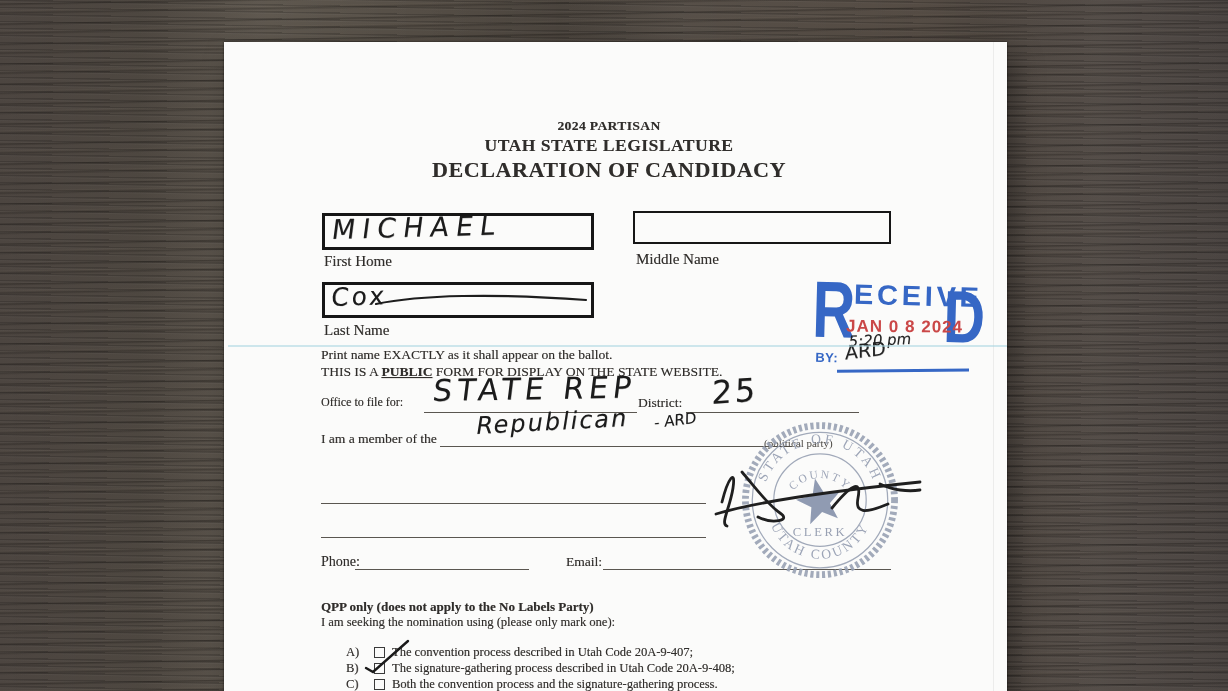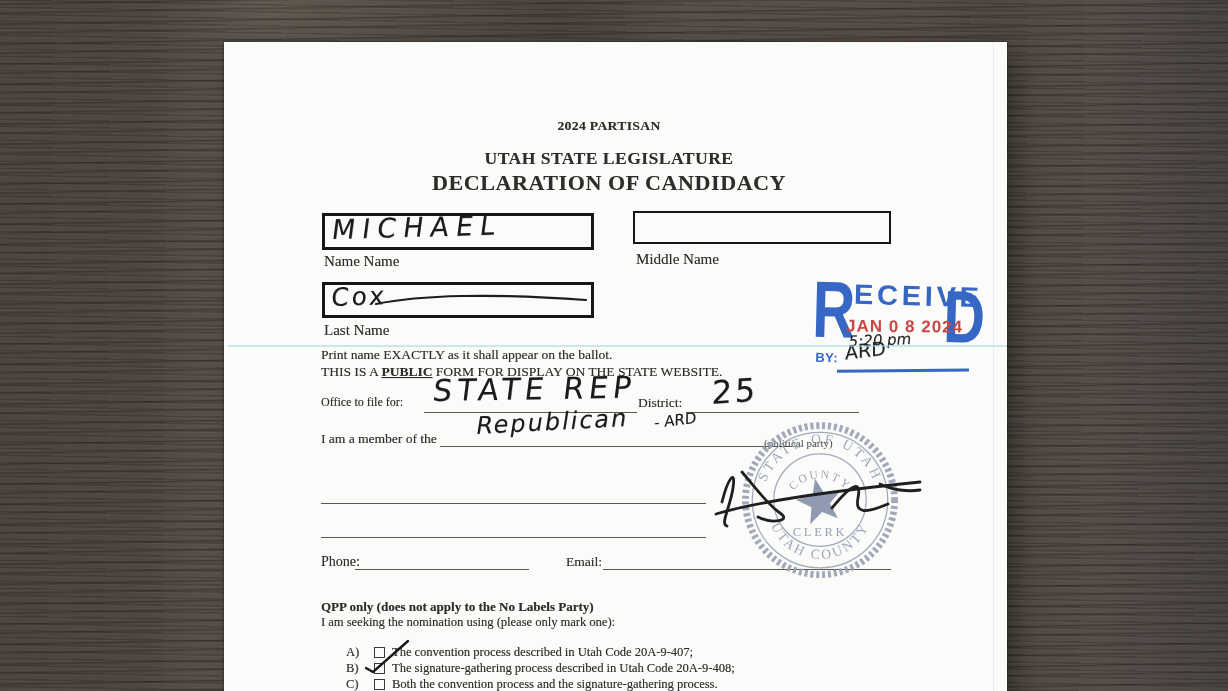--- a/index.html
+++ b/index.html
@@ -10,21 +10,21 @@
       repeating-linear-gradient(181deg, rgba(0,0,0,.16) 0px, rgba(0,0,0,.16) 1px, rgba(255,255,255,.03) 2px, rgba(0,0,0,0) 3px, rgba(0,0,0,0) 7px),
       repeating-linear-gradient(90deg, rgba(0,0,0,0) 0px, rgba(0,0,0,.07) 140px, rgba(255,255,255,.03) 260px, rgba(0,0,0,0) 420px),
       linear-gradient(90deg,#4c4540 0%,#5a534a 22%,#4f4841 48%,#584f47 75%,#494340 100%);
   }
   .doc{position:absolute;left:224px;top:42px;width:783px;height:649px;background:#fbfbfa;
        box-shadow:0 0 2px rgba(0,0,0,.65), 8px 12px 26px rgba(0,0,0,.35);overflow:hidden;}
   .abs{position:absolute;}
   .ptxt{color:#2f2d2b;text-shadow:.3px .3px .4px rgba(70,64,58,.45);}
   .title-wrap{left:0;top:76px;width:770px;text-align:center;}
   .t1{font-size:13.5px;font-weight:bold;letter-spacing:.4px;}
-  .t2{font-size:17.5px;font-weight:bold;letter-spacing:.5px;margin-top:14px;}
+  .t2{font-size:17.5px;font-weight:bold;letter-spacing:.5px;margin-top:1px;}
   .t3{font-size:22px;font-weight:bold;letter-spacing:.6px;margin-top:1px;}
   .namebox{border:3px solid #161616;background:transparent;}
   .box-first{left:98px;top:171px;width:266px;height:31px;}
   .box-middle{left:409px;top:169px;width:254px;height:29px;border-width:2.5px;}
   .box-last{left:98px;top:240px;width:266px;height:30px;}
   .flabel{font-size:15px;}
   .lbl-first{left:100px;top:211px;}
   .lbl-middle{left:412px;top:209px;}
   .lbl-last{left:100px;top:280px;}
   .hw{font-family:"DejaVu Sans",sans-serif;color:#1b1b1b;white-space:nowrap;
@@ -88,21 +88,21 @@
   <div class="doc">
 
     <div class="abs title-wrap ptxt">
       <div class="t1">2024 PARTISAN</div>
       <div class="t2">UTAH STATE LEGISLATURE</div>
       <div class="t3">DECLARATION OF CANDIDACY</div>
     </div>
 
     <div class="abs namebox box-first"></div>
     <div class="abs hw hw-first" style="text-transform:uppercase;">Michael</div>
-    <div class="abs flabel ptxt lbl-first">Name Name</div>
+    <div class="abs flabel ptxt lbl-first">First Home</div>
 
     <div class="abs namebox box-middle"></div>
     <div class="abs flabel ptxt lbl-middle">Middle Name</div>
 
     <div class="abs namebox box-last"></div>
     <div class="abs hw hw-last">Cox</div>
     <svg class="abs last-flourish" width="220" height="18">
       <path d="M2,12 C45,3 120,1 212,8" stroke="#1d1d1d" stroke-width="2.2" fill="none" stroke-linecap="round"></path>
     </svg>
     <div class="abs flabel ptxt lbl-last">Last Name</div>

